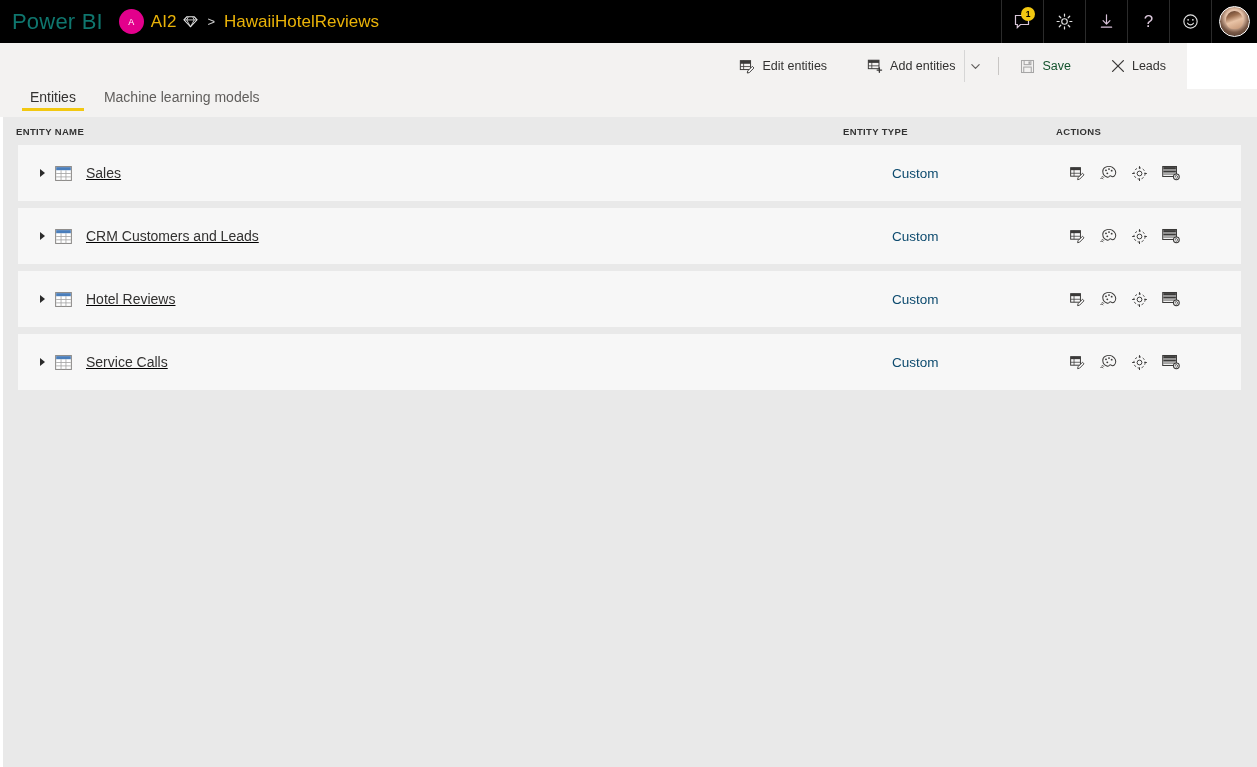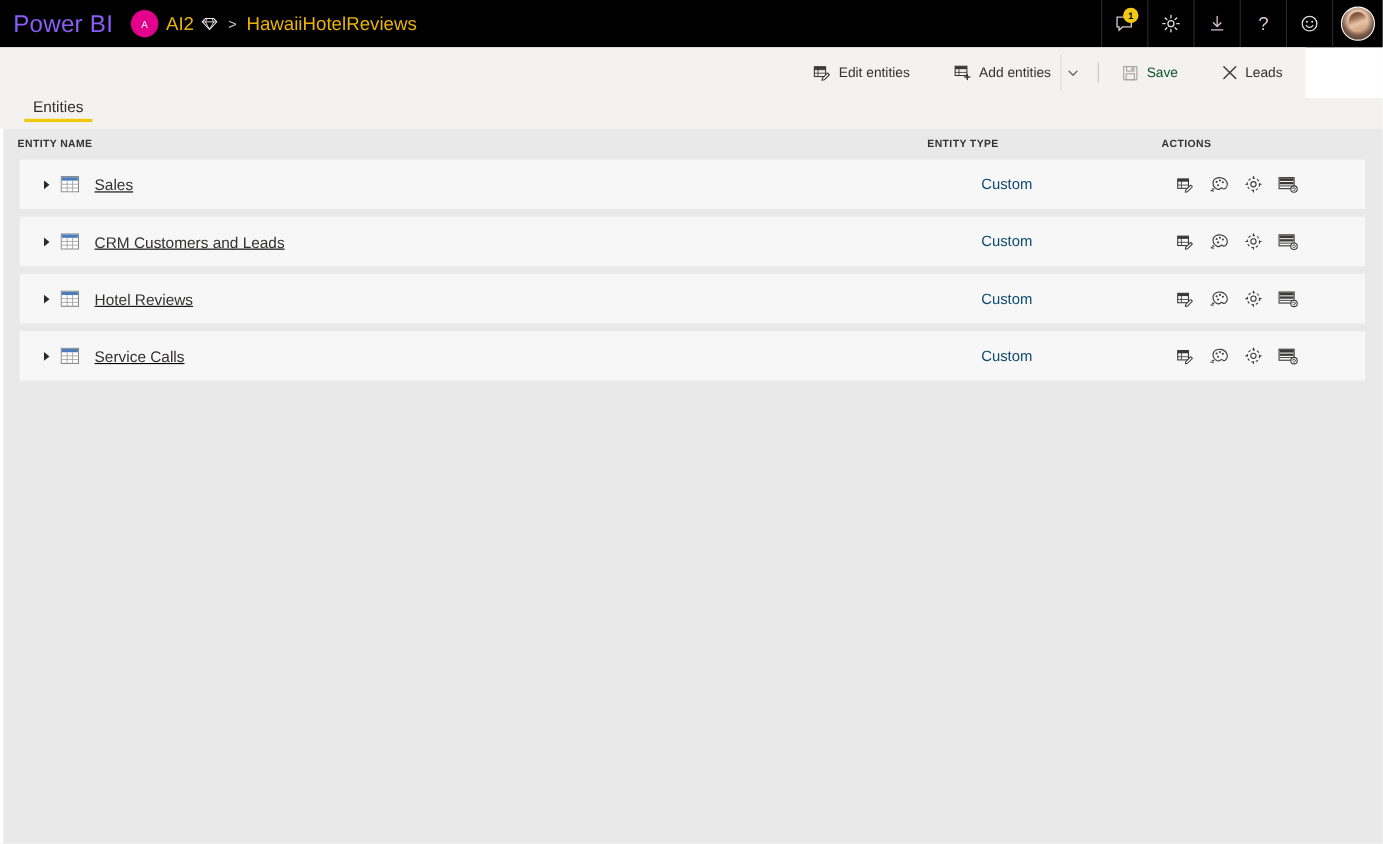--- a/index.html
+++ b/index.html
@@ -11,21 +11,21 @@
   }
 
   
   .topbar {
     position: absolute; left: 0; top: 0;
     width: 1257px; height: 43px;
     background: #000000;
     display: flex; align-items: center;
   }
   .brand {
-    color: #8b5cf6;
+    color: #0f766e;
     font-size: 22px;
     font-weight: 300;
     letter-spacing: 0.2px;
     padding-left: 12px;
     white-space: nowrap;
   }
   .breadcrumb {
     display: flex; align-items: center;
     margin-left: 16px;
     gap: 7px;
@@ -153,21 +153,21 @@
     letter-spacing: 0.35px;
     position: absolute;
   }
   .col-h.name { left: 13px; }
   .col-h.type { left: 840px; }
   .col-h.actions { left: 1053px; }
 
   .rows { padding: 0 16px 0 15px; }
   .erow {
     position: relative;
-    height: 45px;
+    height: 56px;
     background: #f7f7f7;
     margin-bottom: 7px;
     display: flex; align-items: center;
     cursor: pointer;
   }
   .expander {
     width: 22px; margin-left: 13px;
     display: flex; align-items: center; justify-content: center;
     cursor: pointer;
   }
@@ -306,20 +306,21 @@
       <svg width="14" height="14" viewBox="0 0 14 14">
         <path d="M1.6 1.6l10.8 10.8M12.4 1.6L1.6 12.4" stroke="#3b3a39" stroke-width="1.3" stroke-linecap="round"></path>
       </svg>
     </span>
     <span>Leads</span>
   </div>
 </div>
 
 <div class="tabsbar">
   <div class="tab active">Entities</div>
+  <div class="tab">Machine learning models</div>
 </div>
 
 <div class="content">
 
   <div class="col-headers">
     <div class="col-h name">ENTITY NAME</div>
     <div class="col-h type">ENTITY TYPE</div>
     <div class="col-h actions">ACTIONS</div>
   </div>
 

